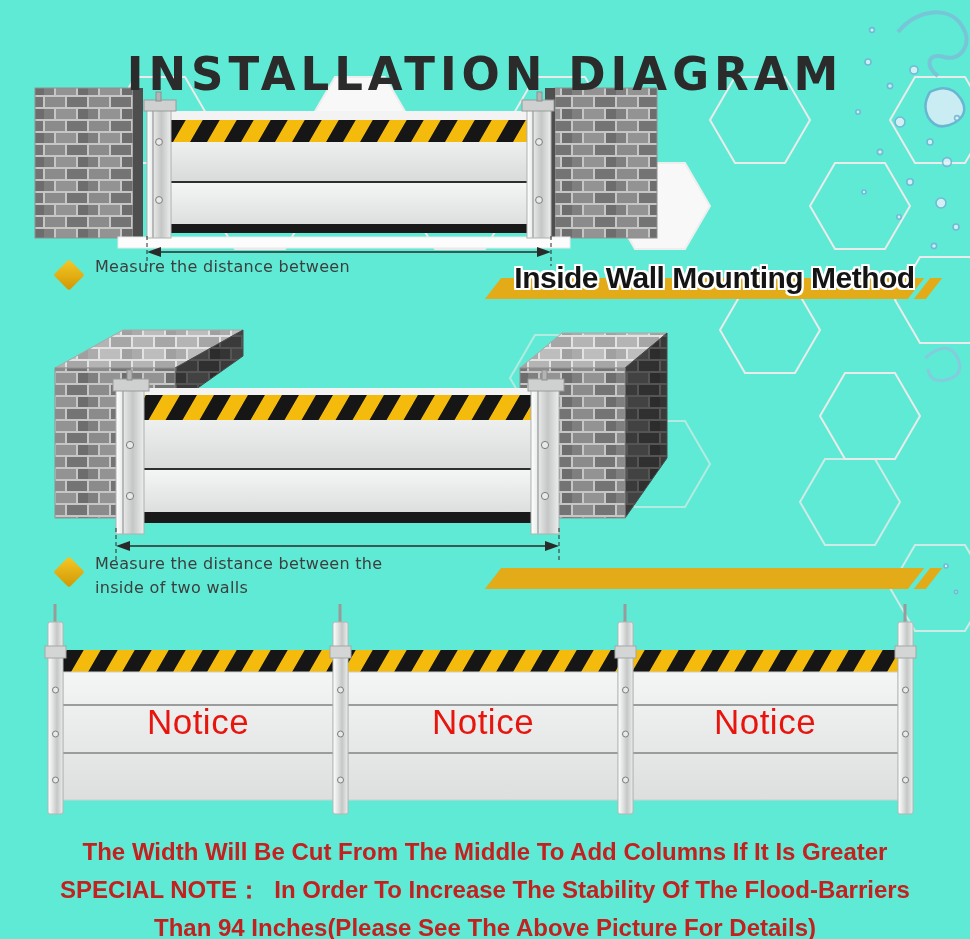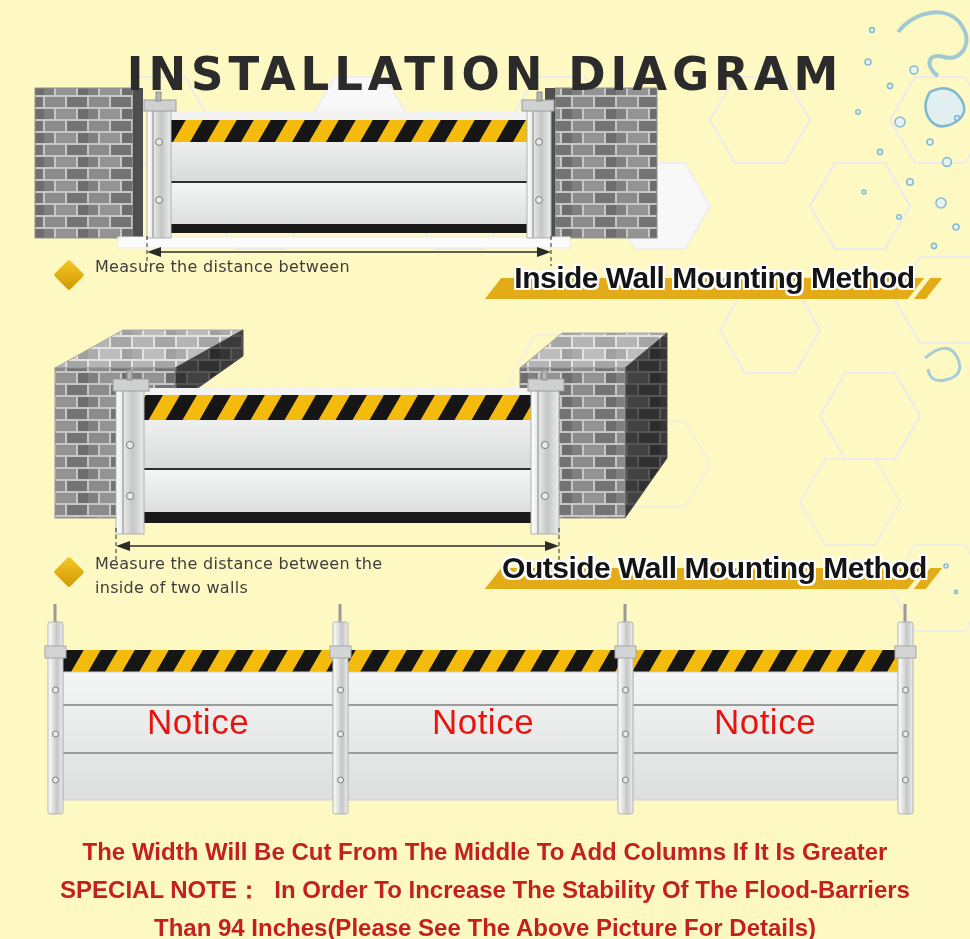--- a/index.html
+++ b/index.html
@@ -1,16 +1,16 @@
 <!DOCTYPE html>
 <html><head>
 <meta charset="utf-8">
 <style>
   html,body{margin:0;padding:0;background:#fff;}
-  .page{position:relative;width:970px;height:939px;background:#fef9c3;overflow:hidden;
+  .page{position:relative;width:970px;height:939px;background:#5eead4;overflow:hidden;
         font-family:"Liberation Sans",sans-serif;}
   .layer{position:absolute;left:0;top:0;}
   .txt{position:absolute;z-index:3;}
 
   .title{left:0;right:0;top:18px;text-align:center;
          font-family:"DejaVu Sans","Liberation Sans",sans-serif;
          font-weight:bold;font-size:45px;letter-spacing:5px;color:#2b2b2b;
          transform:scaleY(1.02);white-space:nowrap;}
 
   .cap{display:flex;align-items:flex-start;gap:15px;}
@@ -307,21 +307,20 @@
     <span class="diamond"></span>
     <span class="lines">
       <span>Measure the distance between the</span><br>
       <span>inside of two walls</span>
     </span>
   </div>
 
   <div class="banner" style="left:491px;top:551px;">
     <span class="bar"></span>
     <span class="tail"></span>
-    <span class="label">Outside Wall Mounting Method</span>
   </div>
 
   <div class="notice" style="left:78px;top:702px;">Notice</div>
   <div class="notice" style="left:363px;top:702px;">Notice</div>
   <div class="notice" style="left:645px;top:702px;">Notice</div>
 
   <div class="txt special">
     <div>The Width Will Be Cut From The Middle To Add Columns If It Is Greater</div>
     <div>SPECIAL NOTE：&nbsp;&nbsp;In Order To Increase The Stability Of The Flood-Barriers</div>
     <div>Than 94 Inches(Please See The Above Picture For Details)</div>

